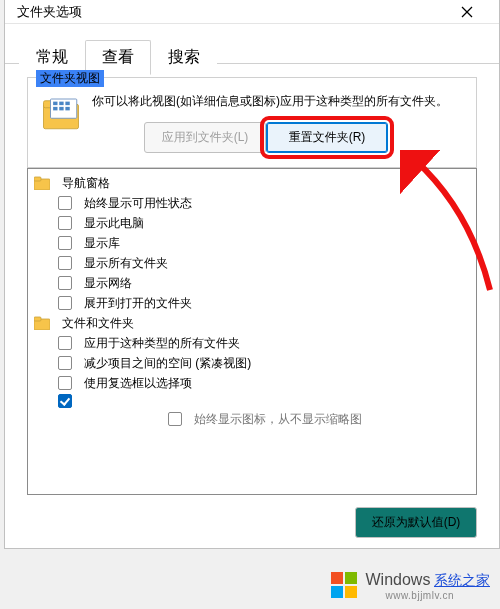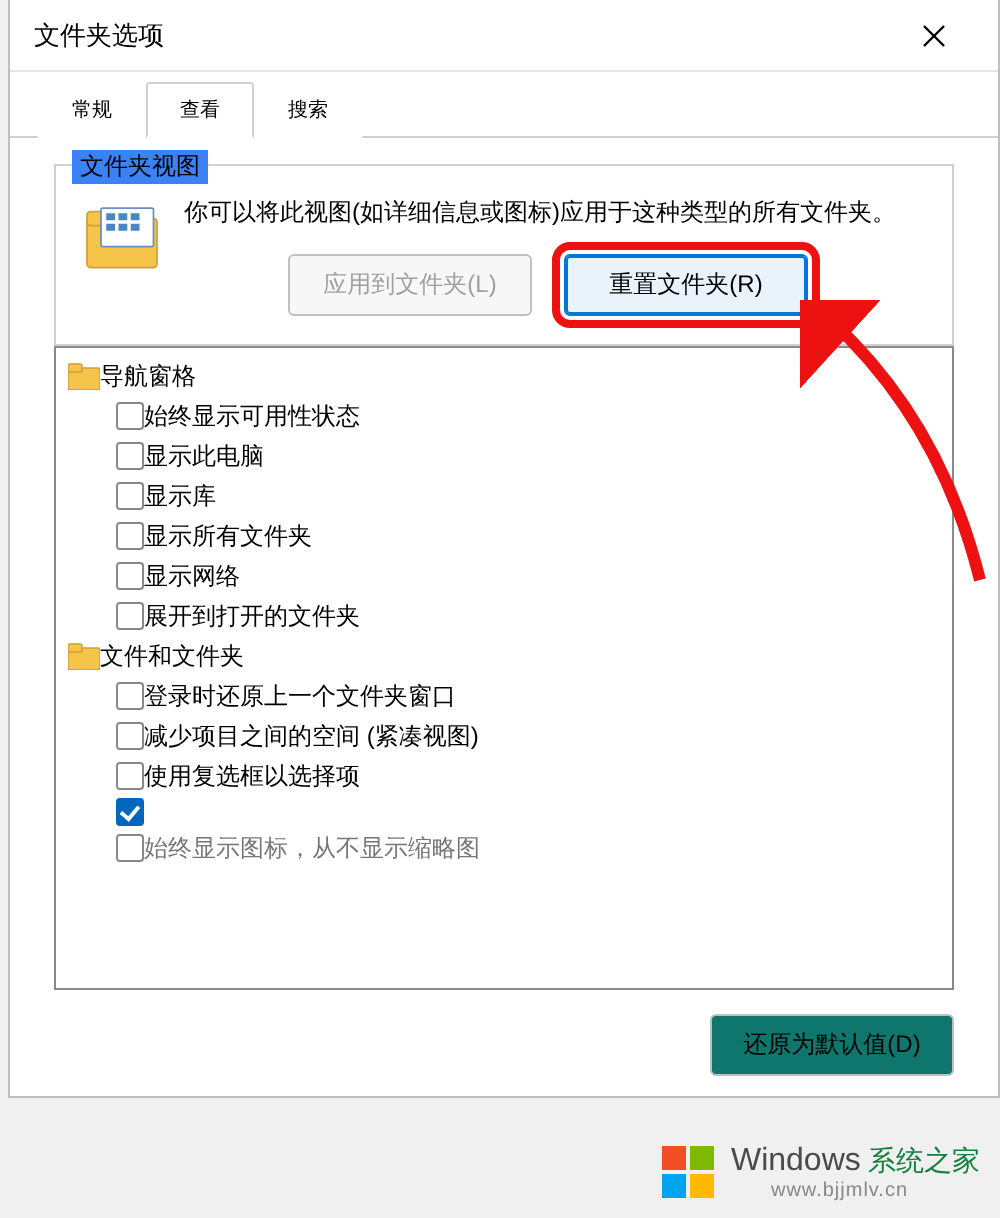--- a/index.html
+++ b/index.html
@@ -16,21 +16,21 @@
   .dialog {
     position: absolute;
     left: 4px; top: 0; right: 0; bottom: 60px;
     background: #ffffff;
     border: 1px solid #c0c0c0;
     border-top: none;
     display: flex;
     flex-direction: column;
   }
   .titlebar {
-    height: 36px;
+    height: 24px;
     display: flex;
     align-items: center;
     padding: 0 12px;
     border-bottom: 1px solid #e5e5e5;
   }
   .titlebar .title { font-size: 13px; }
   .titlebar .spacer { flex: 1; }
   .close-btn {
     width: 40px; height: 32px;
     display: flex; align-items: center; justify-content: center;
@@ -39,26 +39,26 @@
   .close-btn svg { width: 12px; height: 12px; }
   .tabs {
     display: flex;
     padding: 4px 14px 0 14px;
     gap: 0;
     border-bottom: 1px solid #d0d0d0;
     margin-bottom: -1px;
   }
   .tab {
     padding: 6px 16px 6px 16px;
-    font-size: 10px;
+    font-size: 16px;
     cursor: pointer;
     border: 1px solid transparent;
     border-bottom: none;
     position: relative;
-    top: 1px;
+    top: 12px;
     background: #fff;
   }
   .tab.active {
     border: 1px solid #d0d0d0;
     border-bottom: 1px solid #fff;
     border-radius: 2px 2px 0 0;
   }
   .tab-panel {
     flex: 1;
     padding: 14px 22px 10px 22px;
@@ -84,21 +84,20 @@
     width: 42px; height: 42px;
     flex-shrink: 0;
   }
   .group-text {
     font-size: 12px;
     line-height: 1.5;
     padding-right: 6px;
   }
   .group-buttons {
     display: flex;
-    gap: 16px;
     margin-top: 12px;
     padding-left: 52px;
   }
   .btn {
     padding: 6px 14px;
     font-size: 12px;
     border: 1px solid #c0c0c0;
     background: #0f766e;
     border-radius: 3px;
     cursor: pointer;
@@ -123,21 +122,21 @@
   .treebox {
     flex: 1;
     border: 1px solid #8a8a8a;
     background: #fff;
     overflow-y: auto;
     padding: 4px 2px;
   }
   .tree-row {
     display: flex;
     align-items: center;
-    gap: 0;
+    gap: 12px;
     padding: 1px 2px;
     font-size: 12px;
     line-height: 1.5;
     white-space: nowrap;
   }
   .indent0 { padding-left: 4px; }
   .indent1 { padding-left: 28px; }
   .mini-folder {
     width: 16px; height: 14px; flex-shrink: 0;
   }
@@ -154,21 +153,21 @@
     border-color: #0067c0;
   }
   .chk.checked::after {
     content: "";
     width: 4px; height: 7px;
     border: solid #fff;
     border-width: 0 2px 2px 0;
     transform: rotate(40deg);
     margin-top: -2px;
   }
-  .last-row { color:#777; }
+  .last-row { color:#777;justify-content:center; }
   .footer-btn {
     align-self: flex-end;
     margin-top: 12px;
   }
   .watermark {
     position: absolute;
     bottom: 8px; right: 10px;
     display: flex; align-items: center; gap: 6px;
     font-size: 13px;
     color: #333;
@@ -273,21 +272,21 @@
 
       <div class="tree-row indent0">
         <svg class="mini-folder" viewBox="0 0 16 14">
           <rect x="0" y="3" width="16" height="11" rx="1" fill="#f7c44a" stroke="#caa23a" stroke-width="0.8"></rect>
           <rect x="0" y="1" width="7" height="4" rx="1" fill="#f7c44a" stroke="#caa23a" stroke-width="0.8"></rect>
         </svg>
         <span>文件和文件夹</span>
       </div>
       <div class="tree-row indent1">
           <span class="chk"></span>
-          <span>登录时还原上一个文件夹窗口</span>
+          <span>应用于这种类型的所有文件夹</span>
         </div>
       <div class="tree-row indent1">
           <span class="chk"></span>
           <span>减少项目之间的空间 (紧凑视图)</span>
         </div>
       <div class="tree-row indent1">
           <span class="chk"></span>
           <span>使用复选框以选择项</span>
         </div>
       <div class="tree-row indent1">
@@ -315,16 +314,16 @@
 
 <div class="watermark">
   <svg class="win-logo" viewBox="0 0 28 28">
     <rect x="0" y="0" width="12" height="12" fill="#f25022"></rect>
     <rect x="14" y="0" width="12" height="12" fill="#7fba00"></rect>
     <rect x="0" y="14" width="12" height="12" fill="#00a4ef"></rect>
     <rect x="14" y="14" width="12" height="12" fill="#ffb900"></rect>
   </svg>
   <div>
     <span style="font-size:16px; color:#4a4a4a;">Windows</span>
-    <span style="font-size:14px; color:#15803d;">系统之家</span>
+    <span style="font-size:14px; color:#1d4ed8;text-decoration:underline;">系统之家</span>
     <span class="sub">www.bjjmlv.cn</span>
   </div>
 </div>
 
 </body></html>

